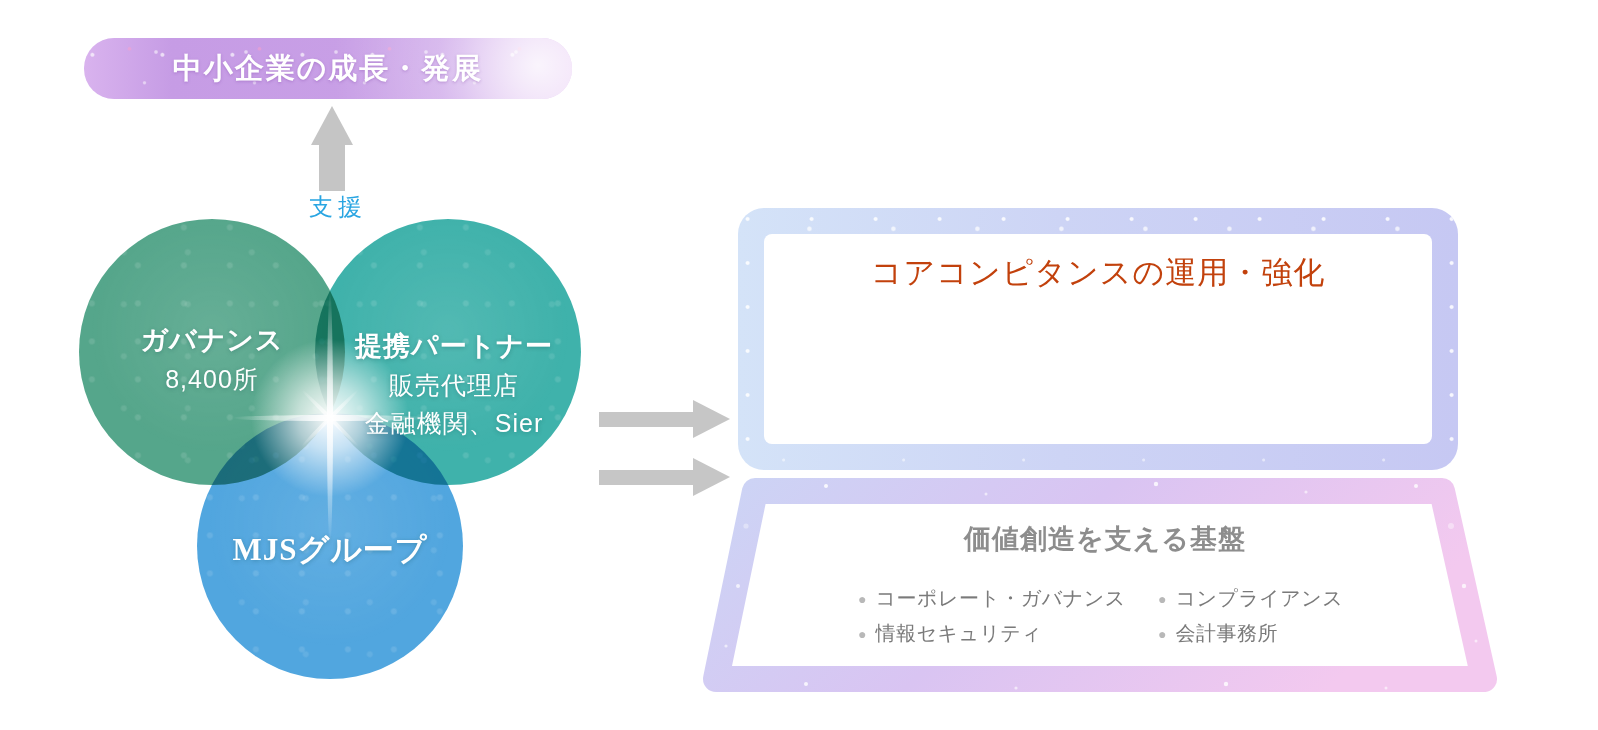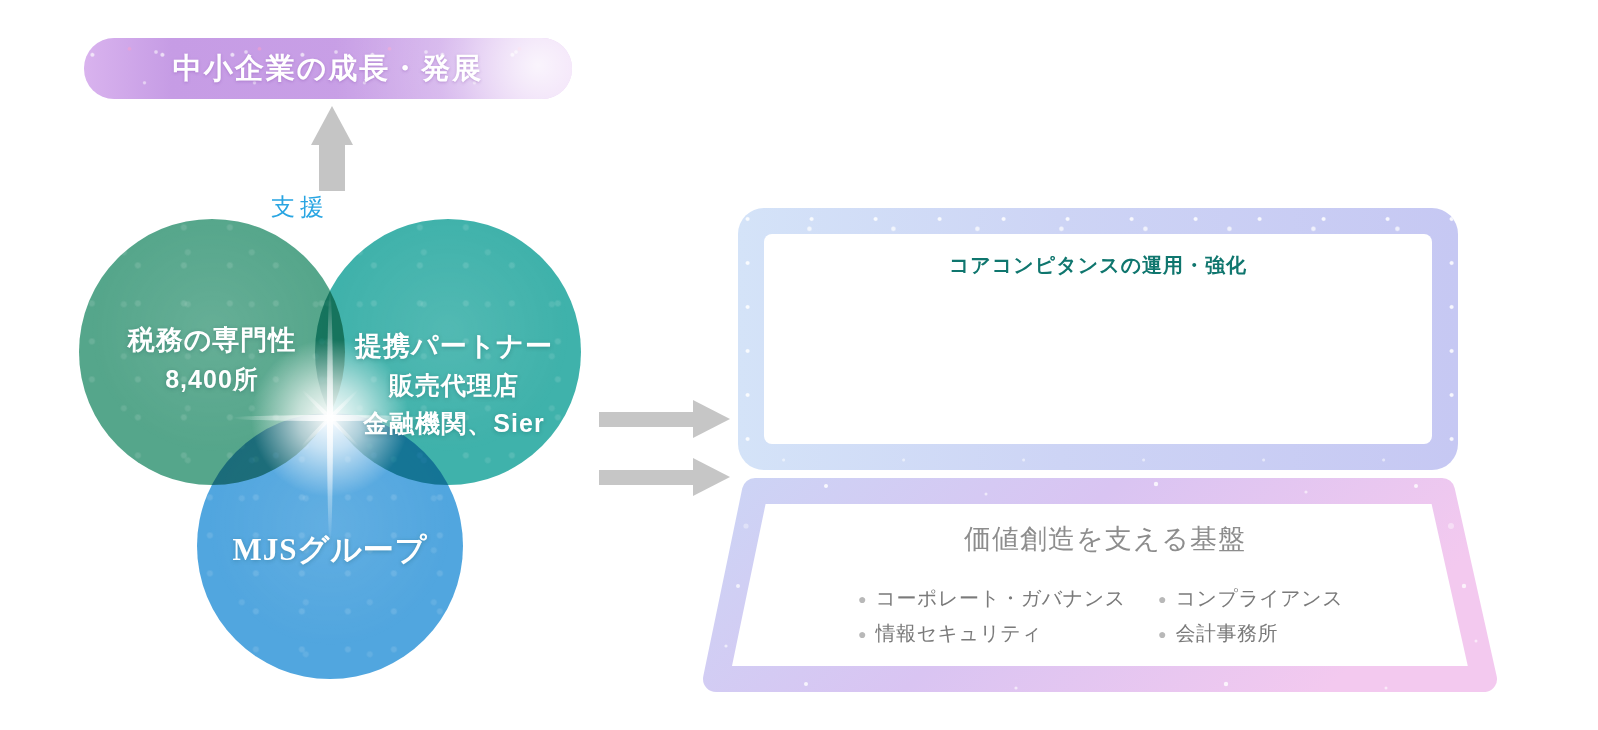--- a/index.html
+++ b/index.html
@@ -33,21 +33,21 @@
   }
 
   
   .up-arrow-head {
     position:absolute; left:311px; top:106px; width:0; height:0;
     border-left:21px solid transparent; border-right:21px solid transparent;
     border-bottom:39px solid #c5c5c5;
   }
   .up-arrow-shaft { position:absolute; left:319px; top:143px; width:26px; height:48px; background:#c5c5c5; }
   .support-label {
-    position:absolute; left:271px; top:192px; width:166px; 
+    position:absolute; left:255px; top:192px; width:166px; text-align:center;
     color:#29a5e2; font-size:24px; font-weight:500; letter-spacing:5px; line-height:30px;
   }
 
   
   .venn { position:absolute; left:0; top:0; width:700px; height:730px; isolation:isolate; }
   .circle { position:absolute; width:266px; height:266px; border-radius:50%; mix-blend-mode:multiply; }
   .circle::after {
     content:""; position:absolute; inset:0; border-radius:inherit;
     background:
       radial-gradient(circle at 50% 42%, rgba(255,255,255,.10) 0%, rgba(255,255,255,0) 60%),
@@ -71,21 +71,21 @@
   .ray-d1, .ray-d2 { left:290px; top:416px; width:80px; height:4px;
     background:linear-gradient(to right, transparent, rgba(255,255,255,.8), transparent); }
   .ray-d1 { transform:rotate(45deg); }
   .ray-d2 { transform:rotate(-45deg); }
 
   .circle-text { position:absolute; text-align:center; color:#ffffff; text-shadow:0 1px 4px rgba(0,70,70,.28); }
   .ct-acc { left:86px; top:320px; width:252px; }
   .ct-par { left:322px; top:318px; width:264px;margin-top:8px; }
   .ct-mjs { left:204px; top:530px; width:252px;font-family:Liberation Serif, serif; }
   .ct-title { font-size:27px; font-weight:700; line-height:40px; letter-spacing:1px; }
-  .ct-sub   { font-size:25px; font-weight:700; line-height:38px; letter-spacing:1px; }
+  .ct-sub   { font-size:25px; font-weight:400; line-height:38px; letter-spacing:1px; }
   .ct-mjs .ct-title { font-size:31px; }
 
   
   .r-arrow-shaft { position:absolute; width:96px; height:15px; background:#c6c6c6; }
   .r-arrow-head  { position:absolute; width:0; height:0;
     border-top:19px solid transparent; border-bottom:19px solid transparent; border-left:37px solid #c6c6c6; }
   .ra1-shaft { left:599px; top:412px; } .ra1-head { left:693px; top:400px; }
   .ra2-shaft { left:599px; top:470px; } .ra2-head { left:693px; top:458px; }
 
   
@@ -97,34 +97,34 @@
   .box-core::before {
     content:""; position:absolute; inset:0; border-radius:inherit;
     background-image:
       radial-gradient(circle at 15% 25%, rgba(255,255,255,.85) 1.3px, transparent 2.6px),
       radial-gradient(circle at 60% 75%, rgba(255,255,255,.6) 1px, transparent 2.2px),
       radial-gradient(circle at 85% 40%, rgba(255,255,255,.7) 1.5px, transparent 3px),
       radial-gradient(circle at 38% 60%, rgba(255,255,255,.5) 1px, transparent 2px);
     background-size:64px 44px,98px 60px,84px 52px,120px 70px;
   }
   .box-core-inner { position:relative; z-index:1; width:100%; height:100%; background:#ffffff; border-radius:8px; }
-  .box-title { text-align:center; color:#0f766e; font-weight:700; font-size:20px; letter-spacing:1px; }
+  .box-title { text-align:center; color:#c2410c; font-weight:400; font-size:31px; letter-spacing:1px; }
   .box-core-inner .box-title { padding-top:18px; }
 
   .bullet-grid { position:absolute; display:grid; align-items:center; }
   .grid-core { left:770px; top:301px; grid-template-columns:308px auto; grid-auto-rows:38px; }
   .grid-base { left:858px; top:581px; grid-template-columns:300px auto; grid-auto-rows:35px; }
   .bullet { display:flex; align-items:center; white-space:nowrap; }
   .dot { color:#b8b8b8; font-size:14px; margin-right:9px; line-height:1; }
   .bt  { color:#7a7a7a; font-size:20px; letter-spacing:0.5px; }
 
   
   .base-svg { position:absolute; left:686px; top:466px; }
   .base-title { position:absolute; left:800px; top:521px; width:610px; text-align:center;
-    color:#8d8d8d; font-weight:400; font-size:27px; letter-spacing:1px; }
+    color:#8d8d8d; font-weight:700; font-size:27px; letter-spacing:1px; }
 </style>
 </head>
 <body>
 
 <div class="stage">
 
   <div class="banner">
     <span class="label">中小企業の成長・発展</span>
   </div>
 
@@ -136,21 +136,21 @@
     <div class="circle circle-acc"></div>
     <div class="circle circle-par"></div>
     <div class="circle circle-mjs"></div>
     <div class="glow-core"></div>
     <div class="ray ray-v"></div>
     <div class="ray ray-h"></div>
     <div class="ray ray-d1"></div>
     <div class="ray ray-d2"></div>
 
     <div class="circle-text ct-acc">
-      <div class="ct-title">税務の専門性</div>
+      <div class="ct-title">ガバナンス</div>
       <div class="ct-sub">8,400所</div>
     </div>
     <div class="circle-text ct-par">
       <div class="ct-title">提携パートナー</div>
       <div class="ct-sub">販売代理店</div>
       <div class="ct-sub">金融機関、Sier</div>
     </div>
     <div class="circle-text ct-mjs">
       <div class="ct-title">MJSグループ</div>
     </div>

